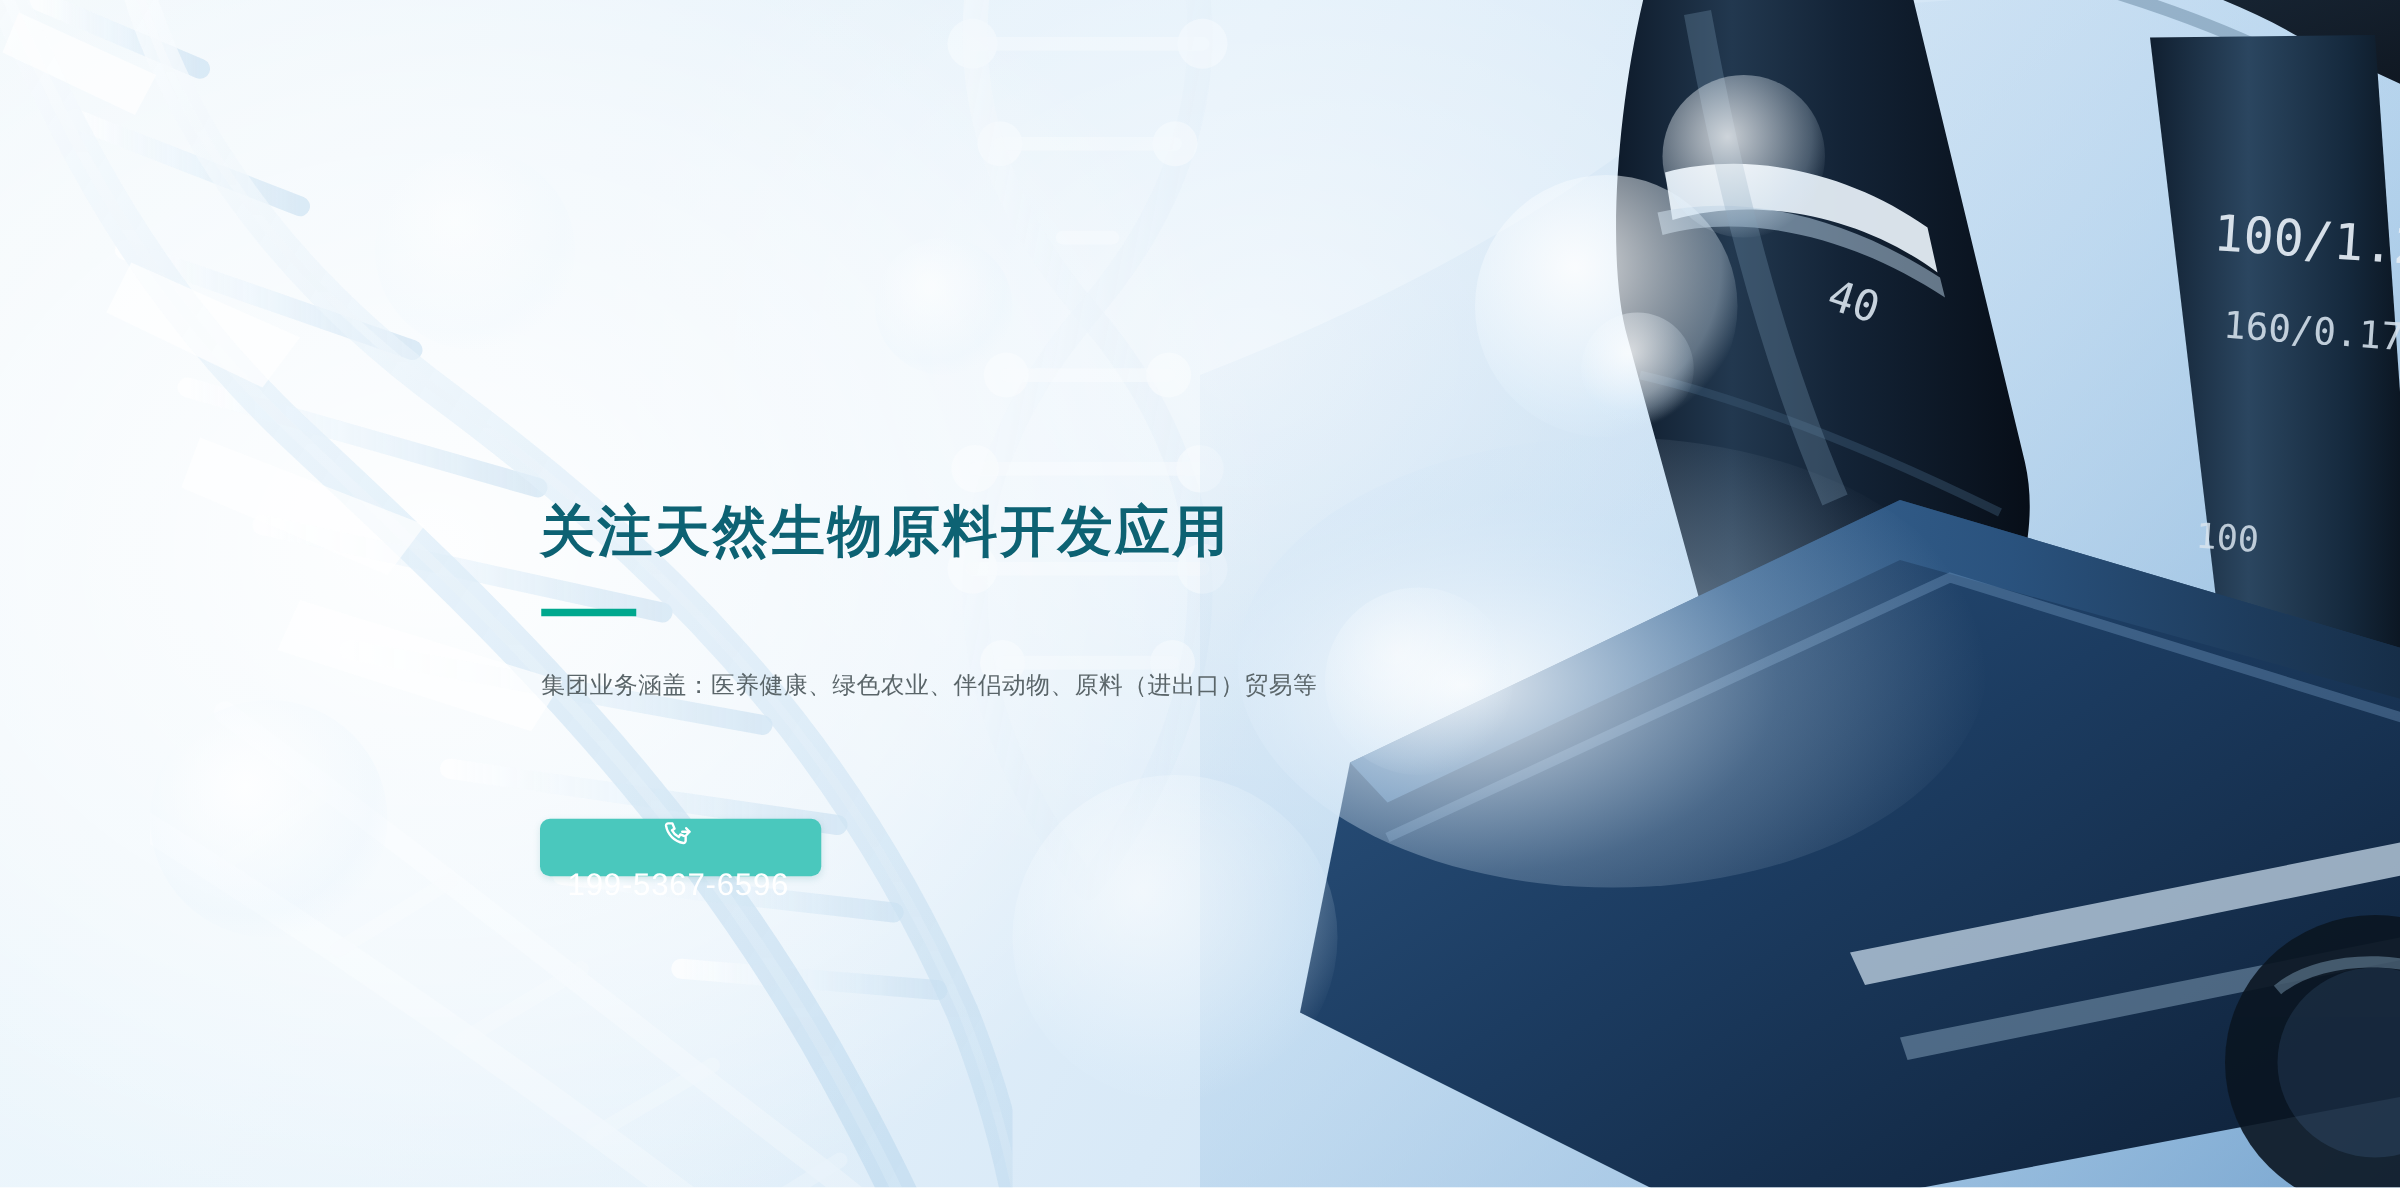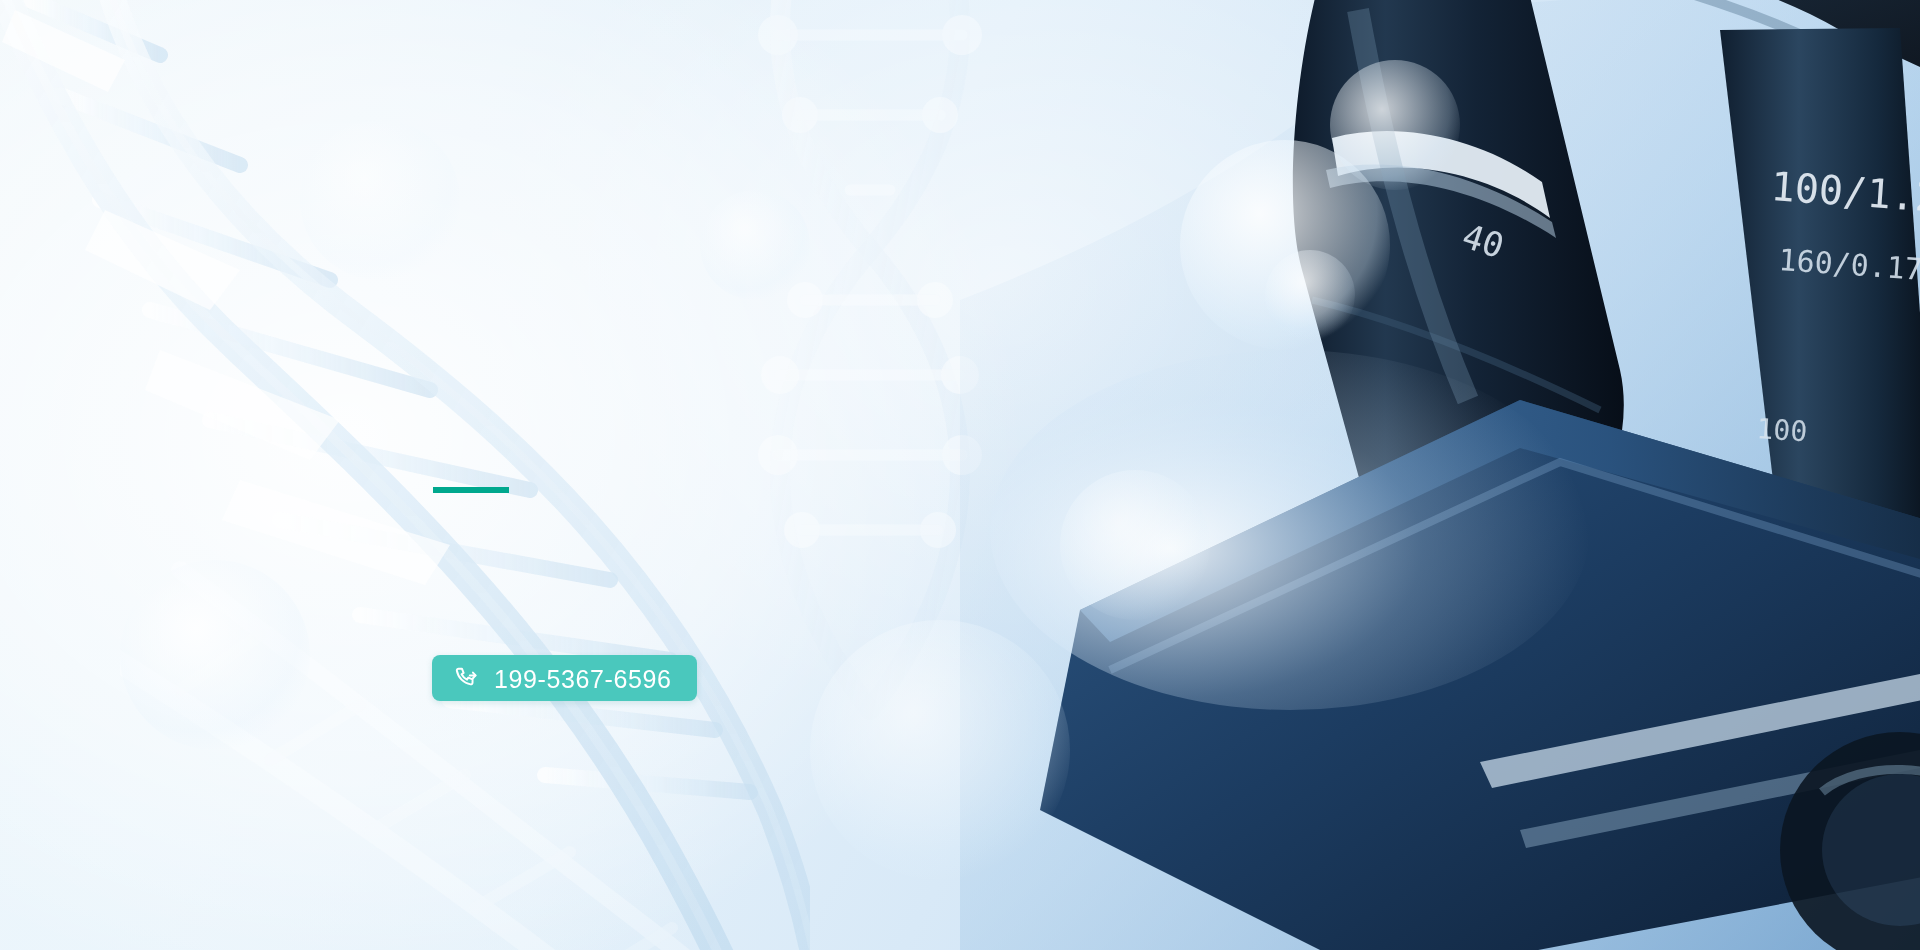--- a/index.html
+++ b/index.html
@@ -134,20 +134,21 @@
     padding: 0 26px 0 22px;
     border: none;
     border-radius: 8px;
     background: #4ac8bd;
     color: #ffffff;
     font-family: "Liberation Sans", "DejaVu Sans", sans-serif;
     font-size: 25px;
     letter-spacing: 0.6px;
     cursor: pointer;
     box-shadow: 0 2px 6px rgba(60,150,150,0.18);
+    flex-direction: column;
   }
   .phone-btn .icon { display: inline-flex; width: 26px; height: 26px; }
   .phone-btn .num { line-height: 1; position: relative; top: 1px; }
 </style>
 </head>
 <body>
 
 <div class="hero">
 
   <div class="bg-layer wash-1"></div>
@@ -348,24 +349,26 @@
     <div class="bokeh b3"></div>
     <div class="bokeh b4"></div>
     <div class="bokeh b5"></div>
     <div class="bokeh b6"></div>
     <div class="bokeh b7"></div>
     <div class="bokeh b8"></div>
   </div>
 
   <div class="content">
 
+    <h1 class="hero-title">关注天然生物原料开发应用</h1>
 
     <div class="hero-divider"></div>
 
     <div class="hero-desc">
+      <div>集团业务涵盖：医养健康、绿色农业、伴侣动物、原料（进出口）贸易等</div>
     </div>
 
     <button class="phone-btn">
       <span class="icon">
         <svg viewBox="0 0 24 24" width="26" height="26" fill="none" stroke="#ffffff" stroke-width="1.8" stroke-linecap="round" stroke-linejoin="round">
           <path d="M4.2 3.4h3.1l1.6 3.9-1.9 1.2a11.4 11.4 0 0 0 5 5l1.2-1.9 3.9 1.6v3.1a1.6 1.6 0 0 1-1.7 1.6A15.6 15.6 0 0 1 2.6 5.1 1.6 1.6 0 0 1 4.2 3.4z"></path>
           <path d="M14.6 9.6h5.2"></path>
           <path d="M17.5 7l2.4 2.6-2.4 2.6"></path>
         </svg>
       </span>

